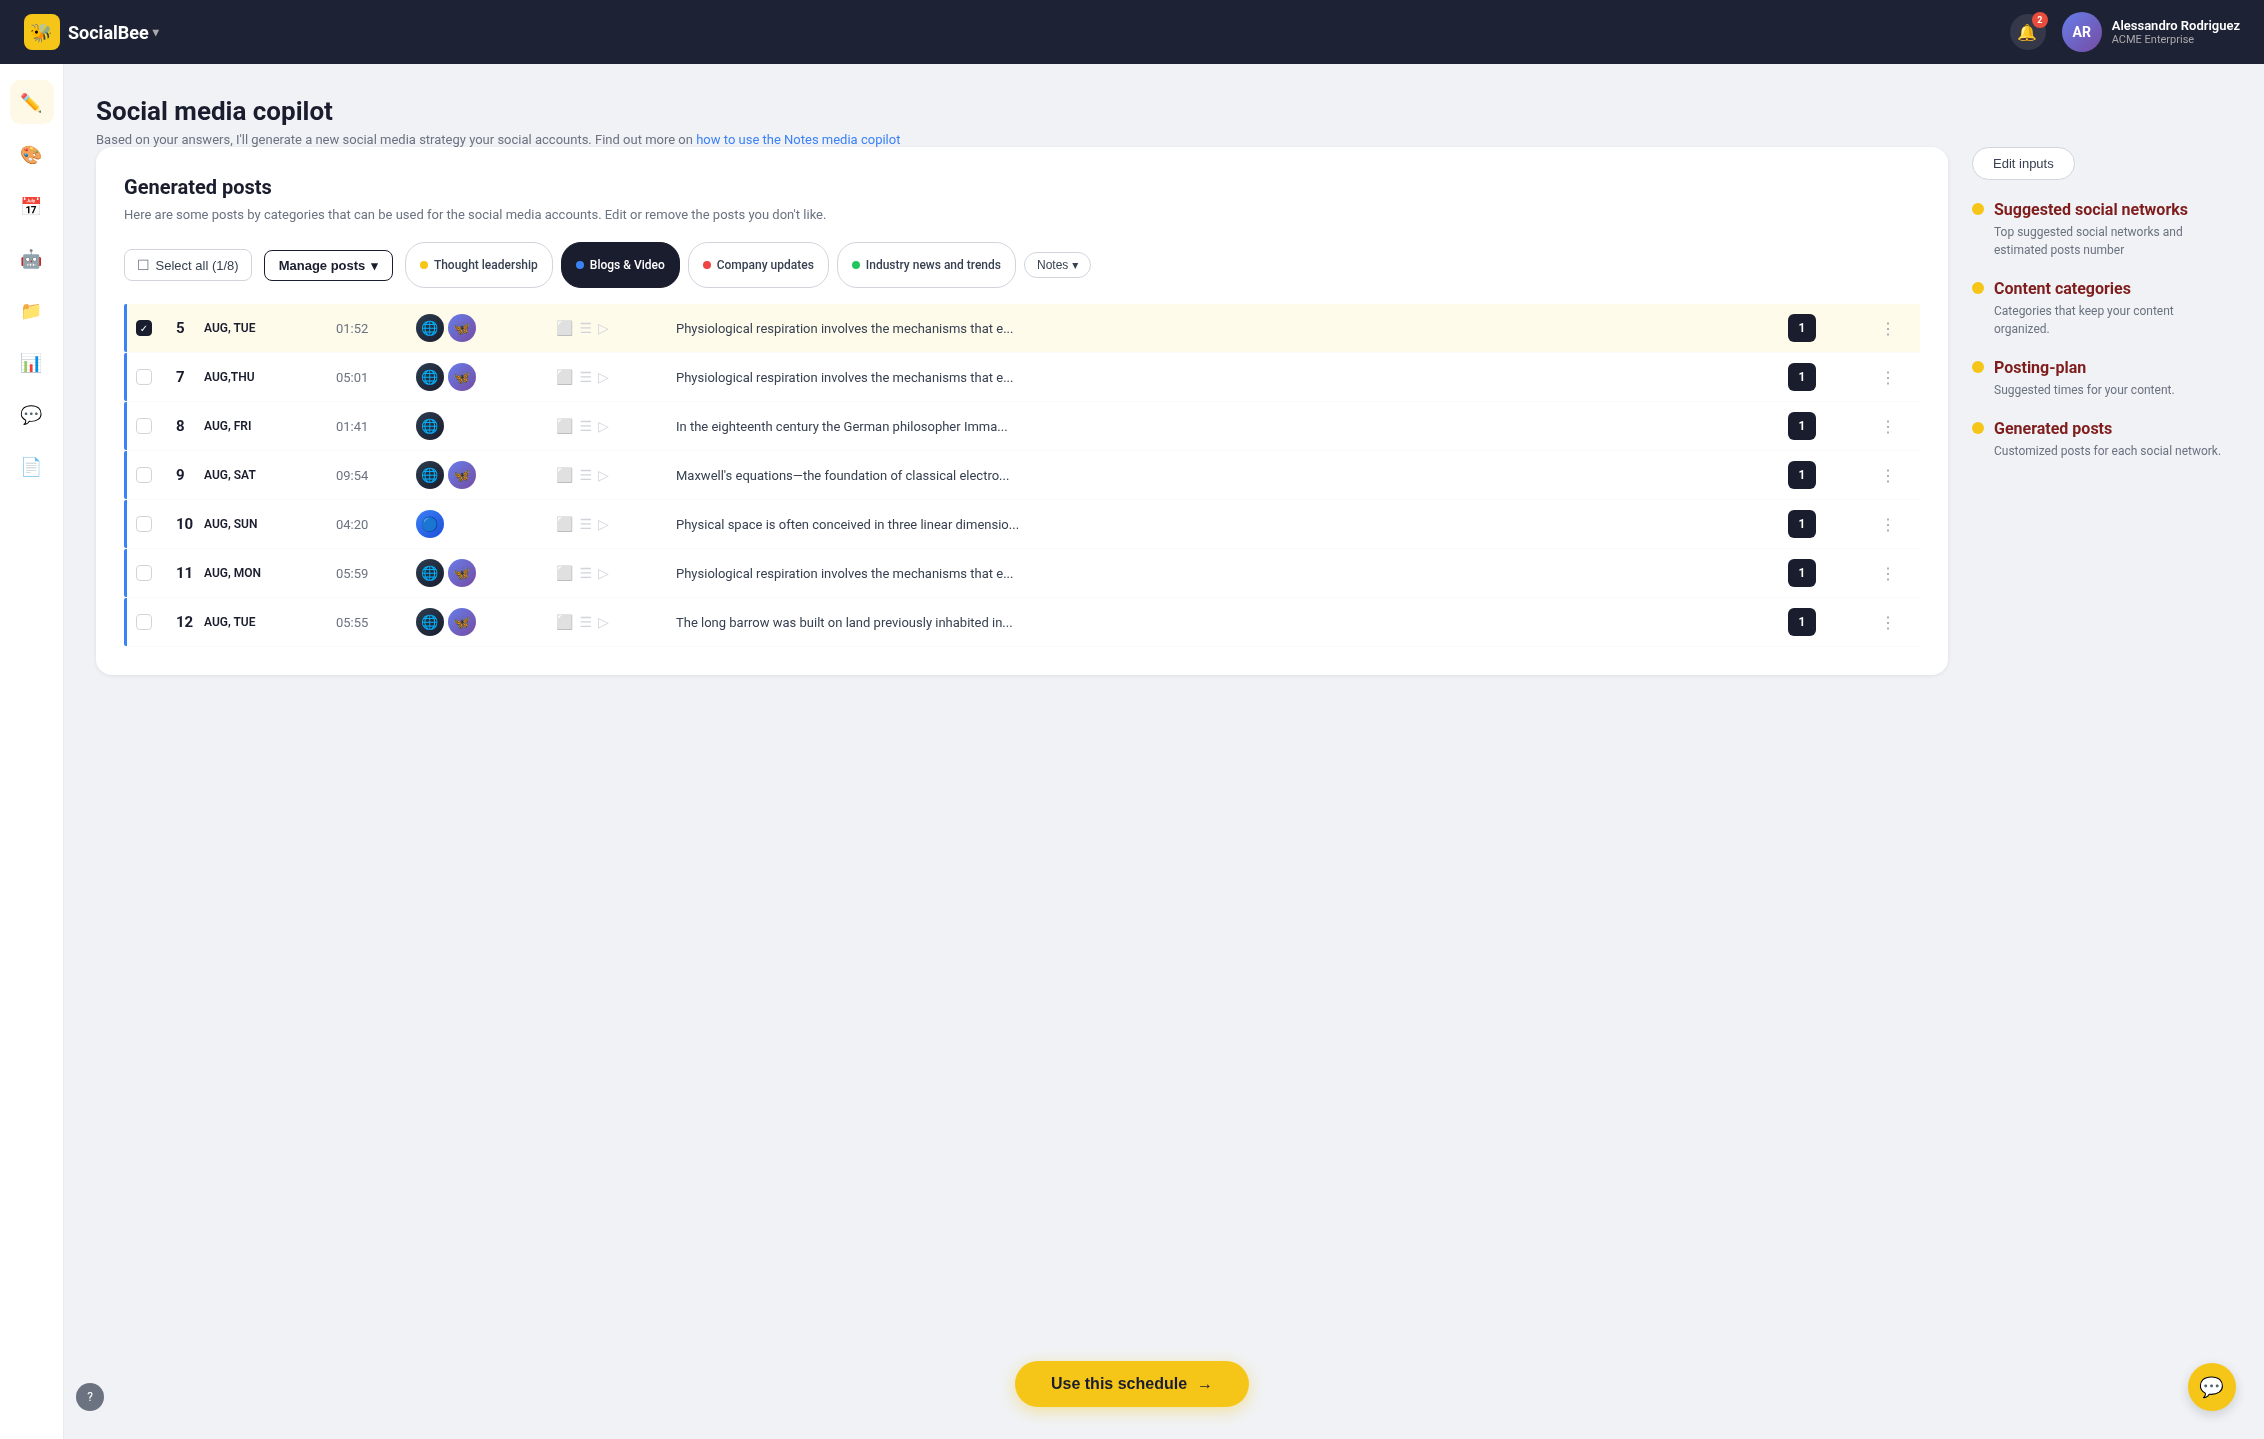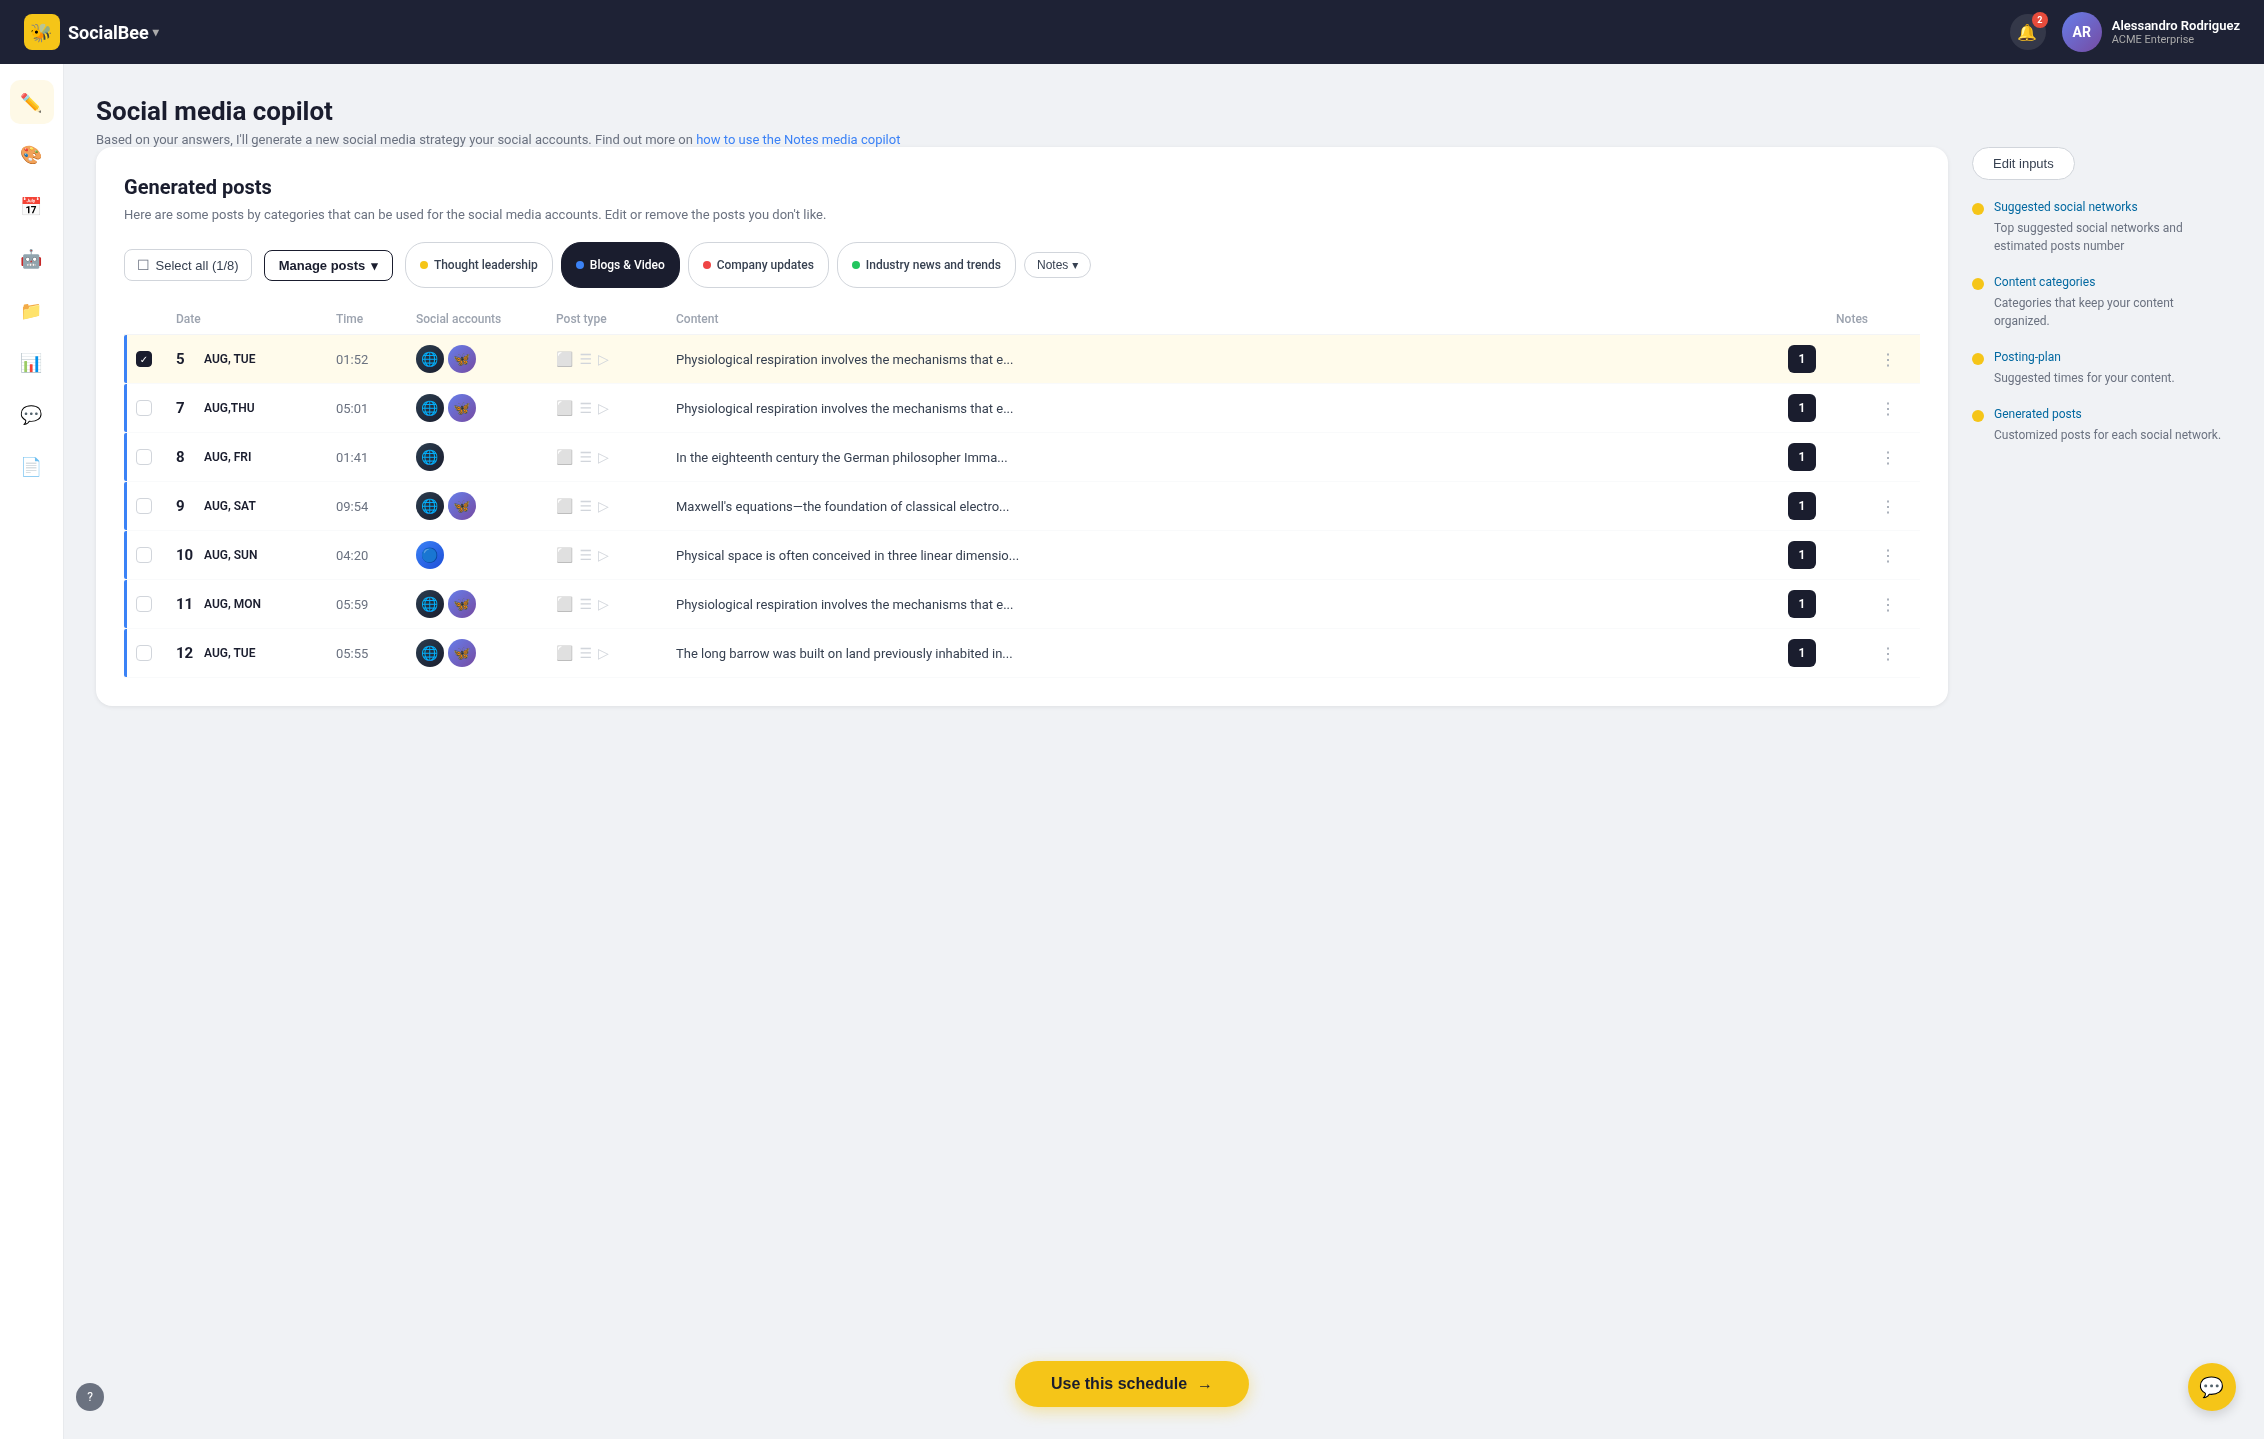--- a/index.html
+++ b/index.html
@@ -304,23 +304,23 @@
     .step-item { display: flex; flex-direction: column; gap: 4px; }
     .step-header { display: flex; align-items: flex-start; gap: 10px; }
     .step-dot {
       width: 12px; height: 12px;
       border-radius: 50%;
       background: #f5c518;
       flex-shrink: 0;
       margin-top: 3px;
     }
     .step-title {
-      font-size: 12px;
-      font-weight: 400;
-      color: #0369a1;
+      font-size: 16px;
+      font-weight: 700;
+      color: #7f1d1d;
     }
     .step-desc {
       font-size: 12px;
       color: #6b7280;
       padding-left: 22px;
       line-height: 1.5;
     }
 
     
     .bottom-bar {
@@ -451,30 +451,20 @@
             <span class="cat-dot" style="background:#22c55e"></span>
             <span>Industry news and trends</span>
           </div>
           <button class="more-btn">
             <span>Notes</span>
             <span>▾</span>
           </button>
         </div>
       </div>
 
-      <div class="table-header">
-        <div></div>
-        <div>Date</div>
-        <div>Time</div>
-        <div>Social accounts</div>
-        <div>Post type</div>
-        <div>Content</div>
-        <div style="text-align:right">Notes</div>
-        <div></div>
-      </div>
 
       <div>
 
         <div class="table-row selected">
           <div class="row-left-accent" style="background:#3b82f6"></div>
           <div class="checkbox checked"></div>
           <div class="date-cell">
             <span class="date-num">5</span>
             <span class="date-label">AUG, TUE</span>
           </div>

